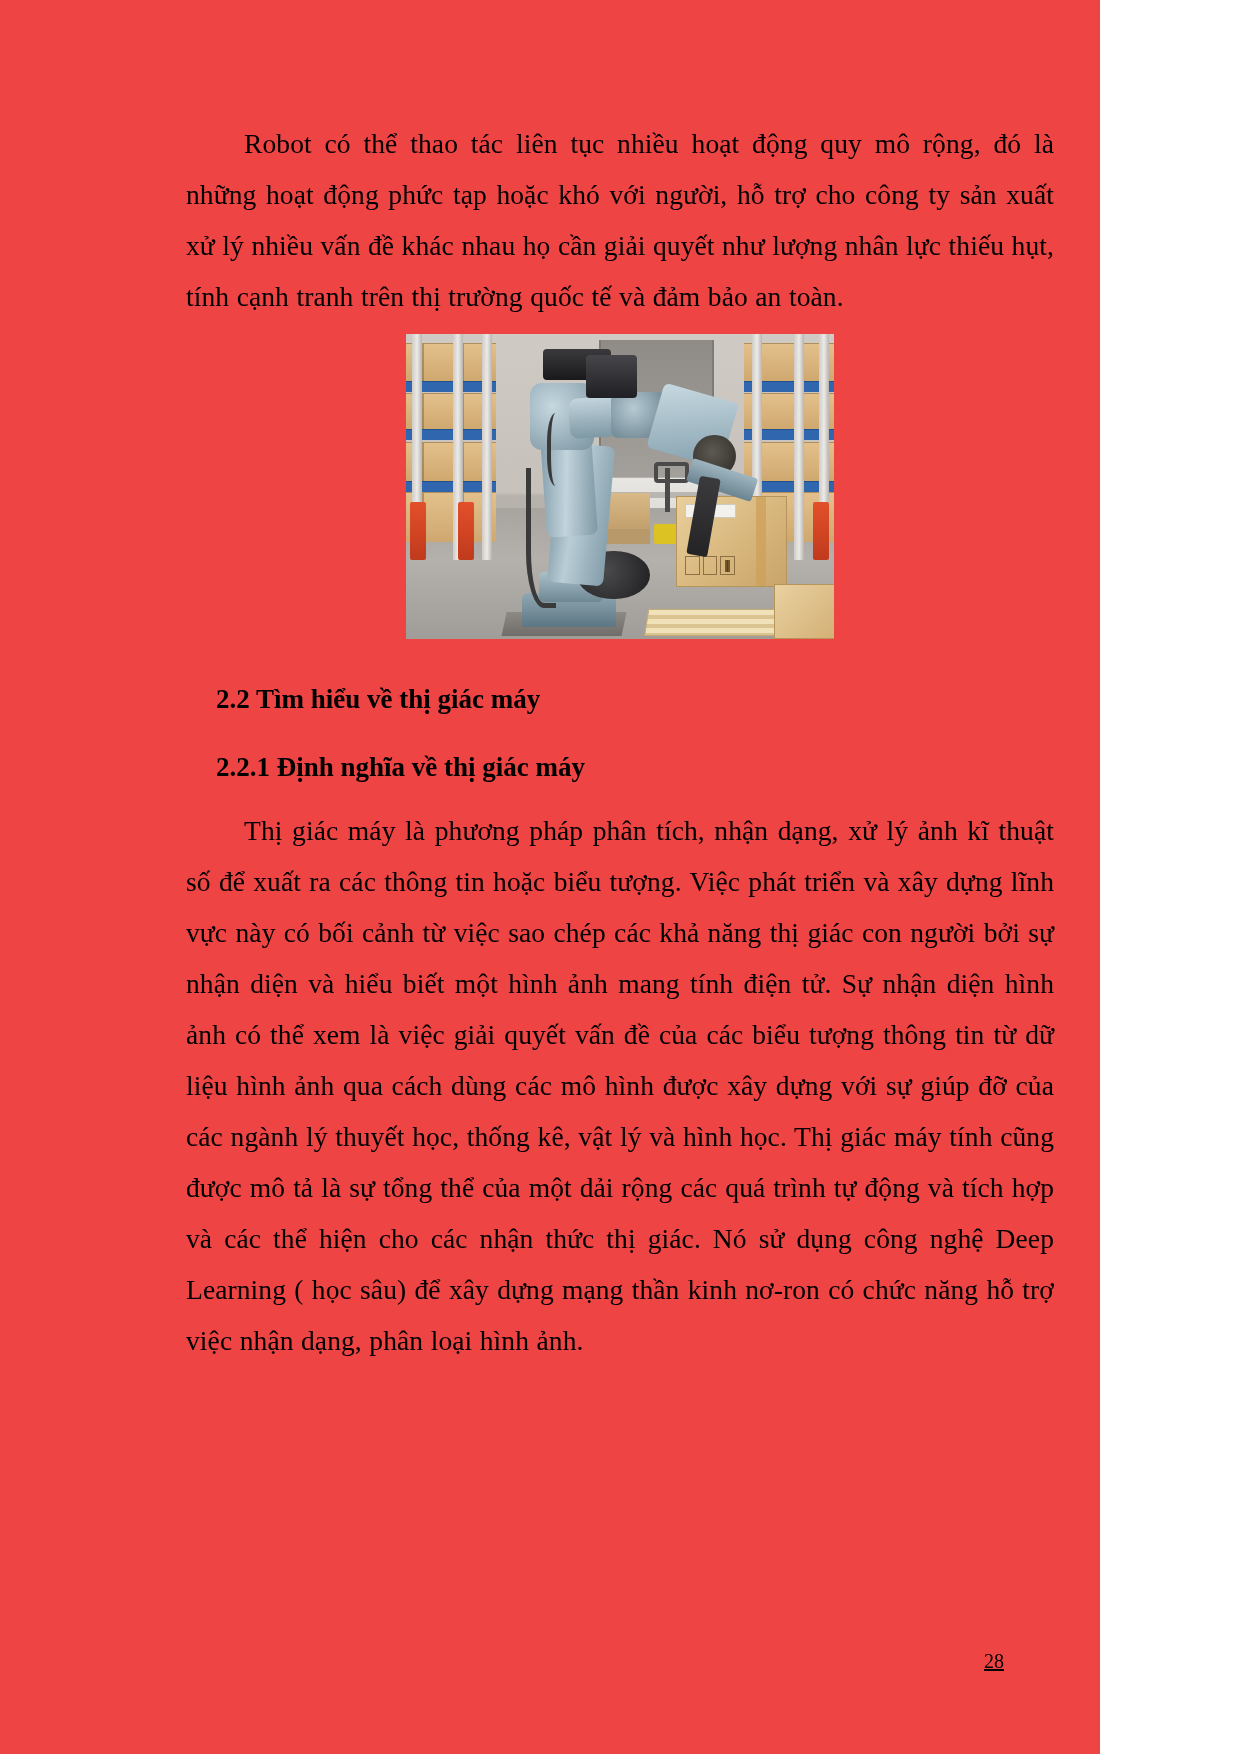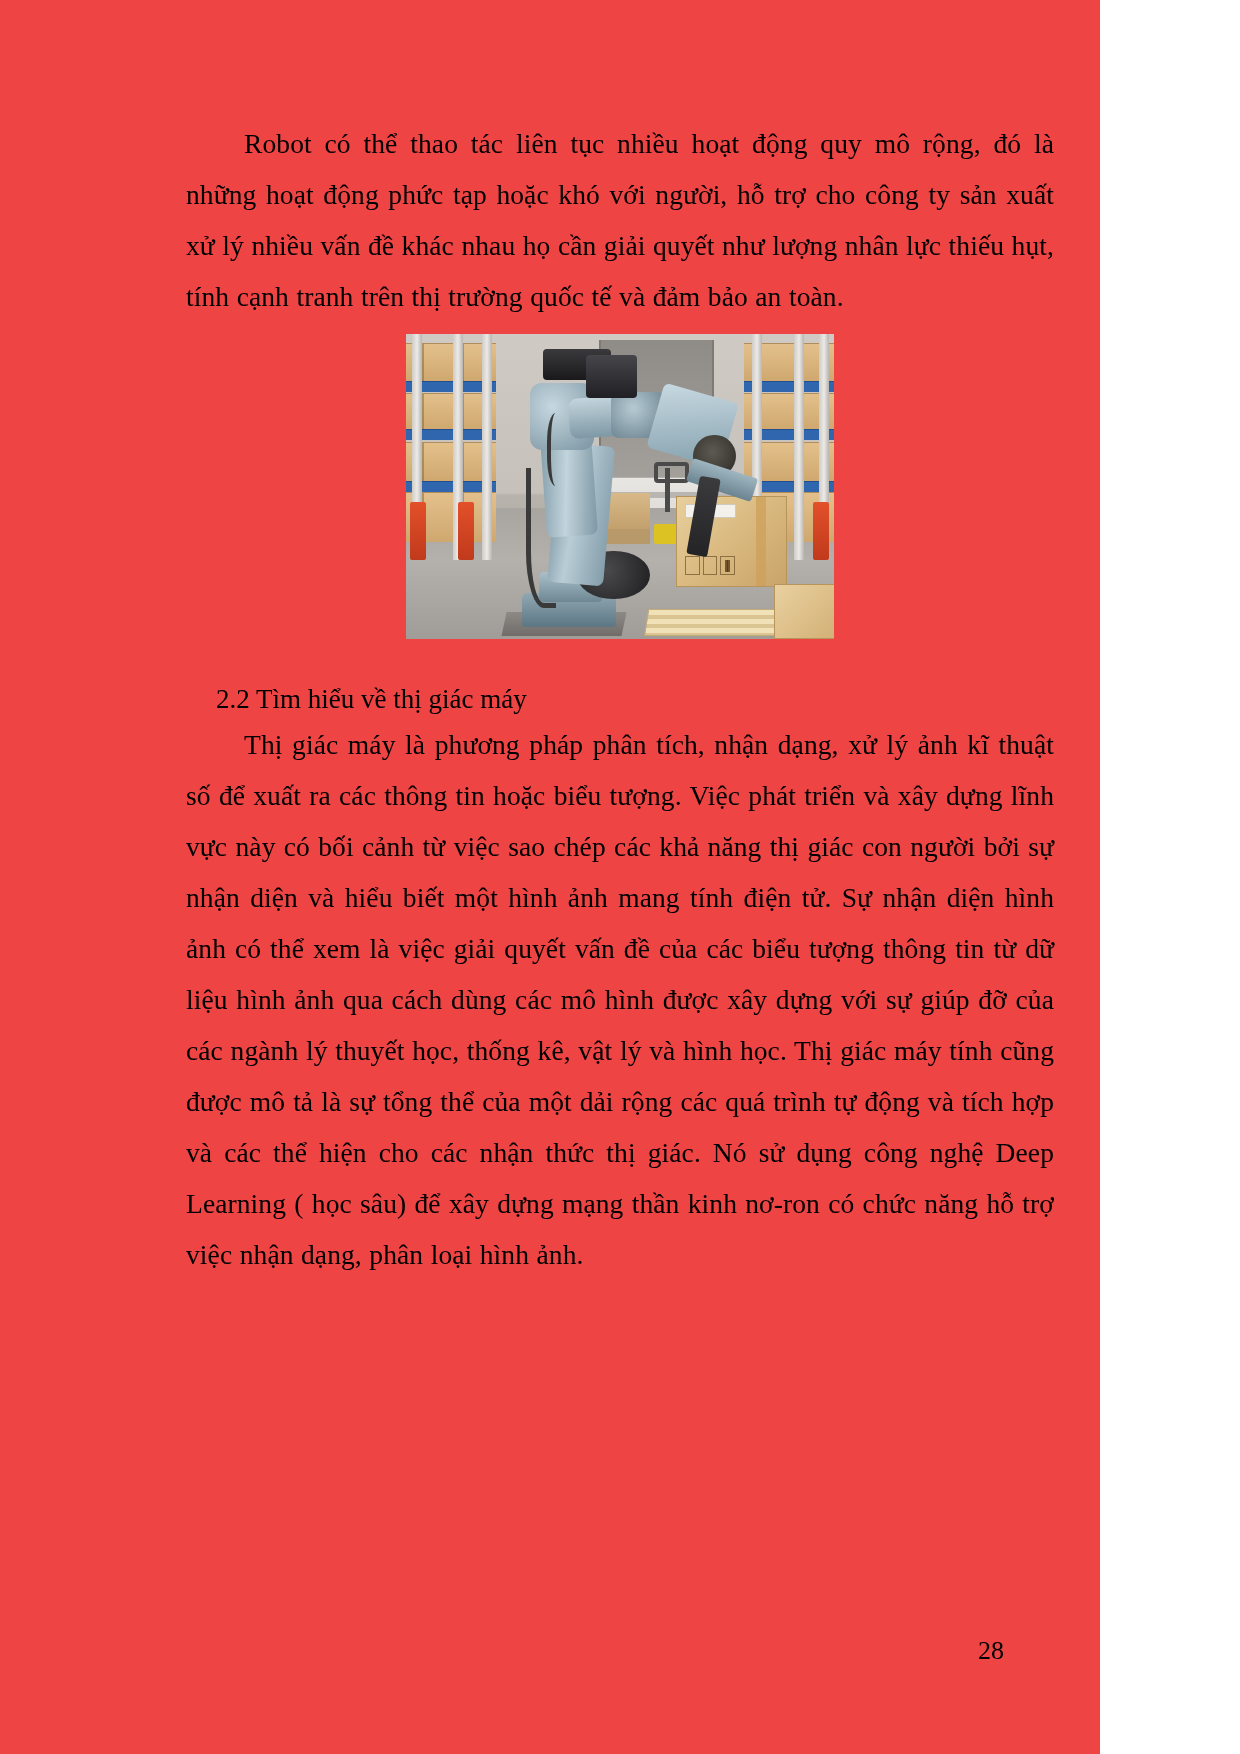--- a/index.html
+++ b/index.html
@@ -52,38 +52,39 @@
     margin-top: 16px;
     font-size: 26px;
     font-style: italic;
     text-align: center;
     line-height: 34px;
   }
 
   h2.heading {
     margin: 40px 0 0 0;
     font-size: 27px;
-    font-weight: normal;
+    font-weight: bold;
     text-indent: 30px;
     line-height: 40px;
   }
   h3.subheading {
     margin: 28px 0 18px 0;
     font-size: 27px;
     font-weight: bold;
     text-indent: 30px;
     line-height: 40px;
   }
 
   .page-number {
     position: absolute;
     right: 96px;
-    bottom: 88px;
-    font-size: 26px;
+    bottom: 78px;
+    font-size: 20px;
     line-height: 30px;
+    text-decoration: underline;
   }
 
   
   .ph { position: absolute; }
   .bg-wall {
     left: 0; top: 0; width: 100%; height: 100%;
     background: linear-gradient(#cfcac4 0%, #c6c1bb 52%, #b7b2ac 53%, #a9a5a0 100%);
   }
   .floor {
     left: 0; bottom: 0; width: 100%; height: 43%;
@@ -388,20 +389,21 @@
         <div class="rb rb-top"></div>
         <div class="rb rb-top2"></div>
         <div class="rb cable"></div>
         <div class="rb cable2"></div>
       </div>
 
     </div>
 
     <h2 class="heading">2.2 Tìm hiểu về thị giác máy</h2>
 
+    <h3 class="subheading">2.2.1 Định nghĩa về thị giác máy</h3>
 
     <p class="body-text">Thị giác máy là phương pháp phân tích, nhận dạng, xử lý ảnh kĩ thuật số để xuất ra các thông tin hoặc biểu tượng. Việc phát triển và xây dựng lĩnh vực này có bối cảnh từ việc sao chép các khả năng thị giác con người bởi sự nhận diện và hiểu biết một hình ảnh mang tính điện tử. Sự nhận diện hình ảnh có thể xem là việc giải quyết vấn đề của các biểu tượng thông tin từ dữ liệu hình ảnh qua cách dùng các mô hình được xây dựng với sự giúp đỡ của các ngành lý thuyết học, thống kê, vật lý và hình học. Thị giác máy tính cũng được mô tả là sự tổng thể của một dải rộng các quá trình tự động và tích hợp và các thể hiện cho các nhận thức thị giác. Nó sử dụng công nghệ Deep Learning ( học sâu) để xây dựng mạng thần kinh nơ-ron có chức năng hỗ trợ việc nhận dạng, phân loại hình ảnh.</p>
 
   </div>
 
   <div class="page-number">28</div>
 
 </div>
 
 </body></html>

